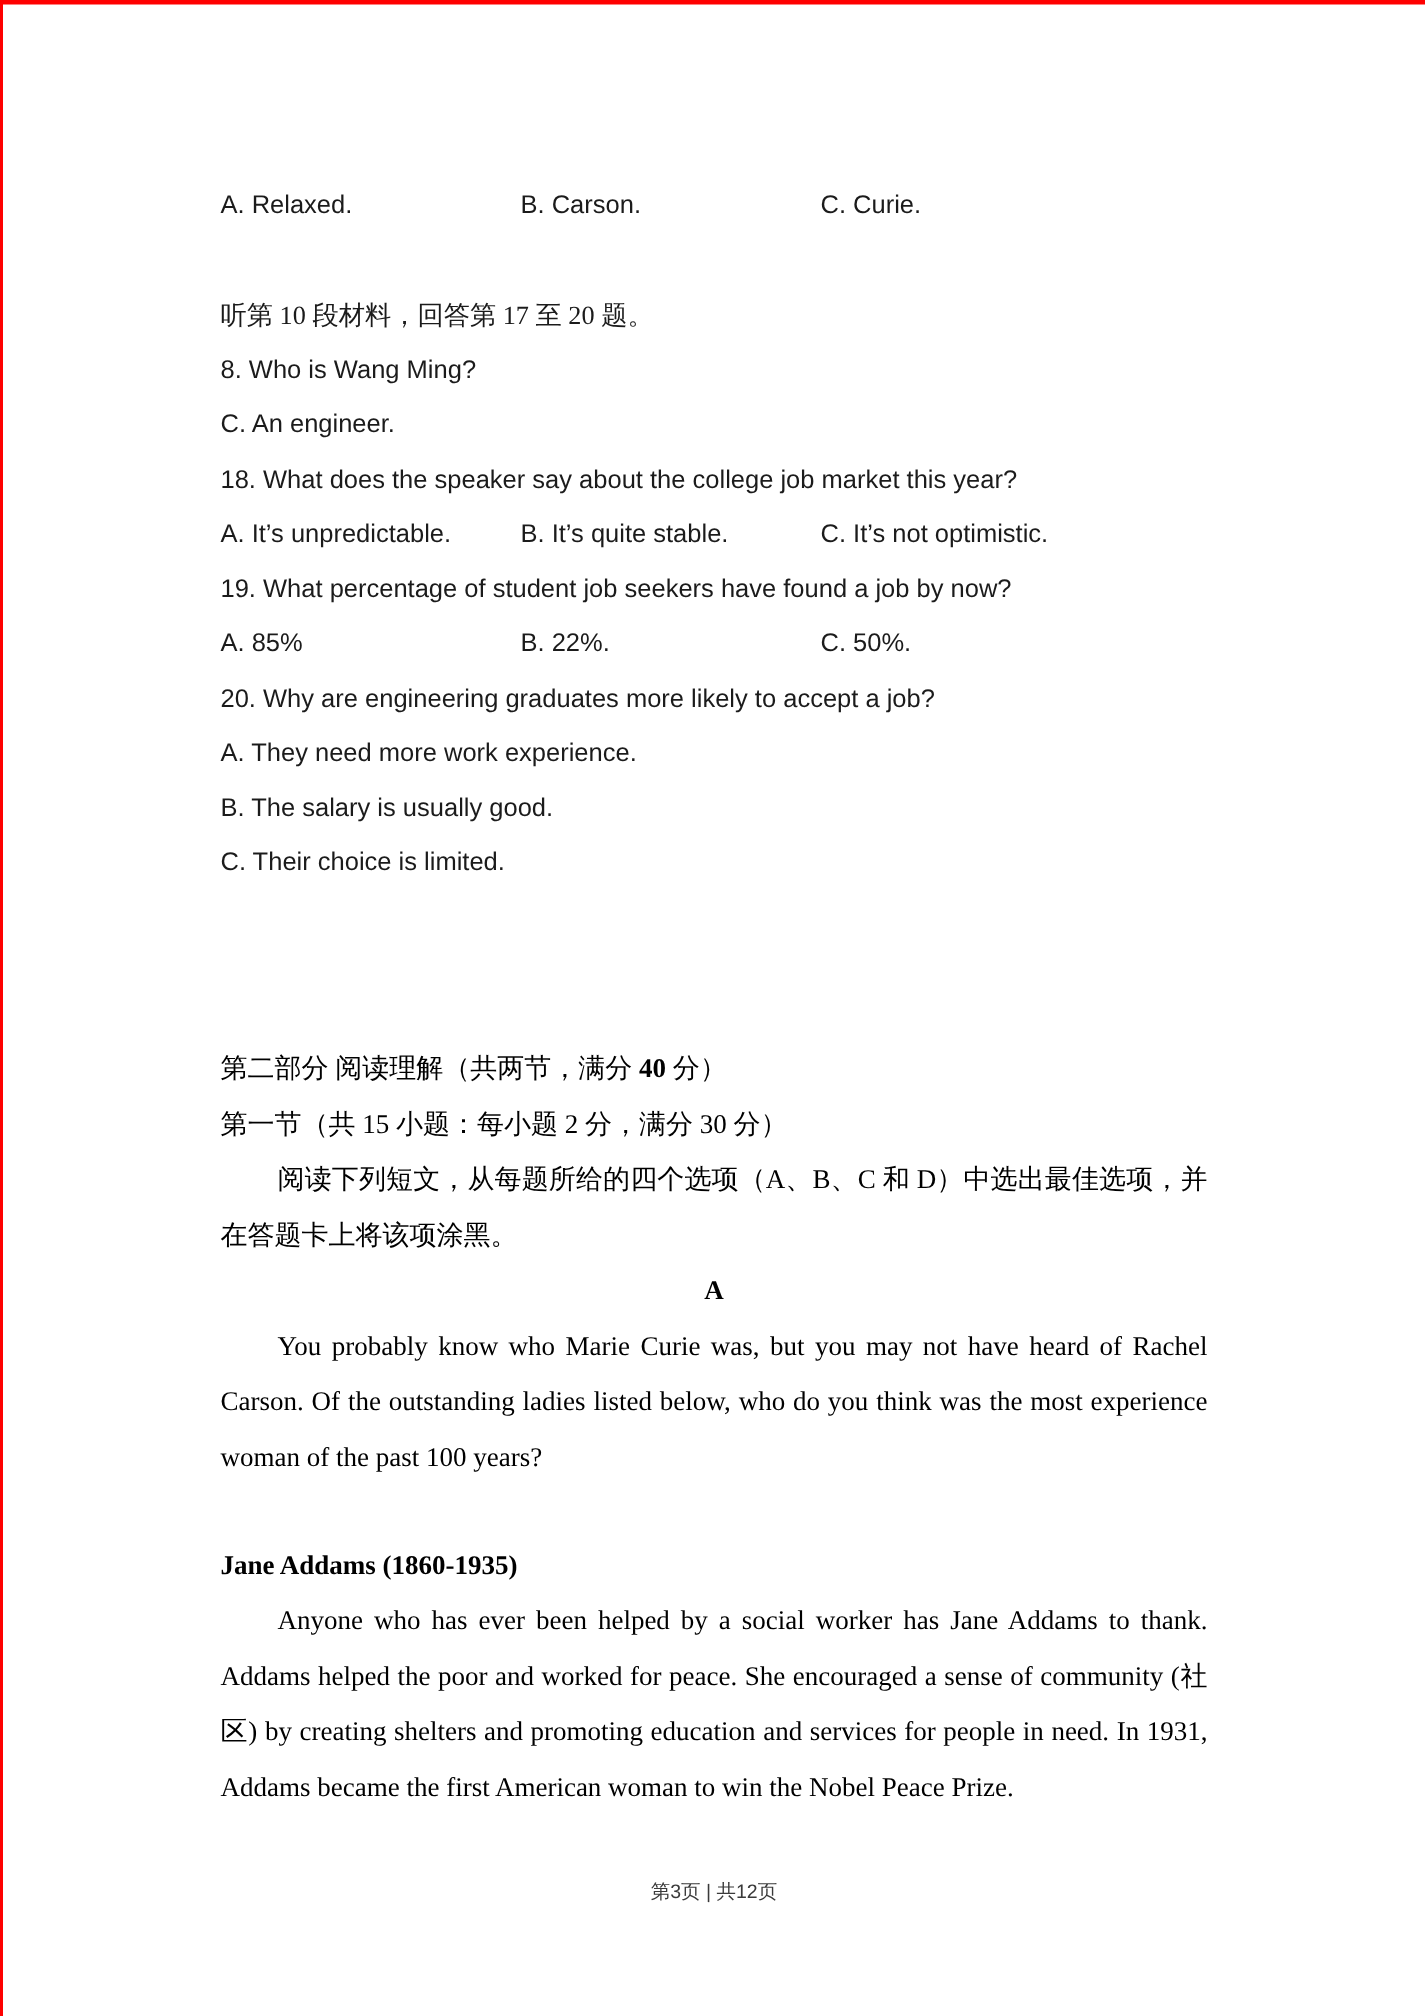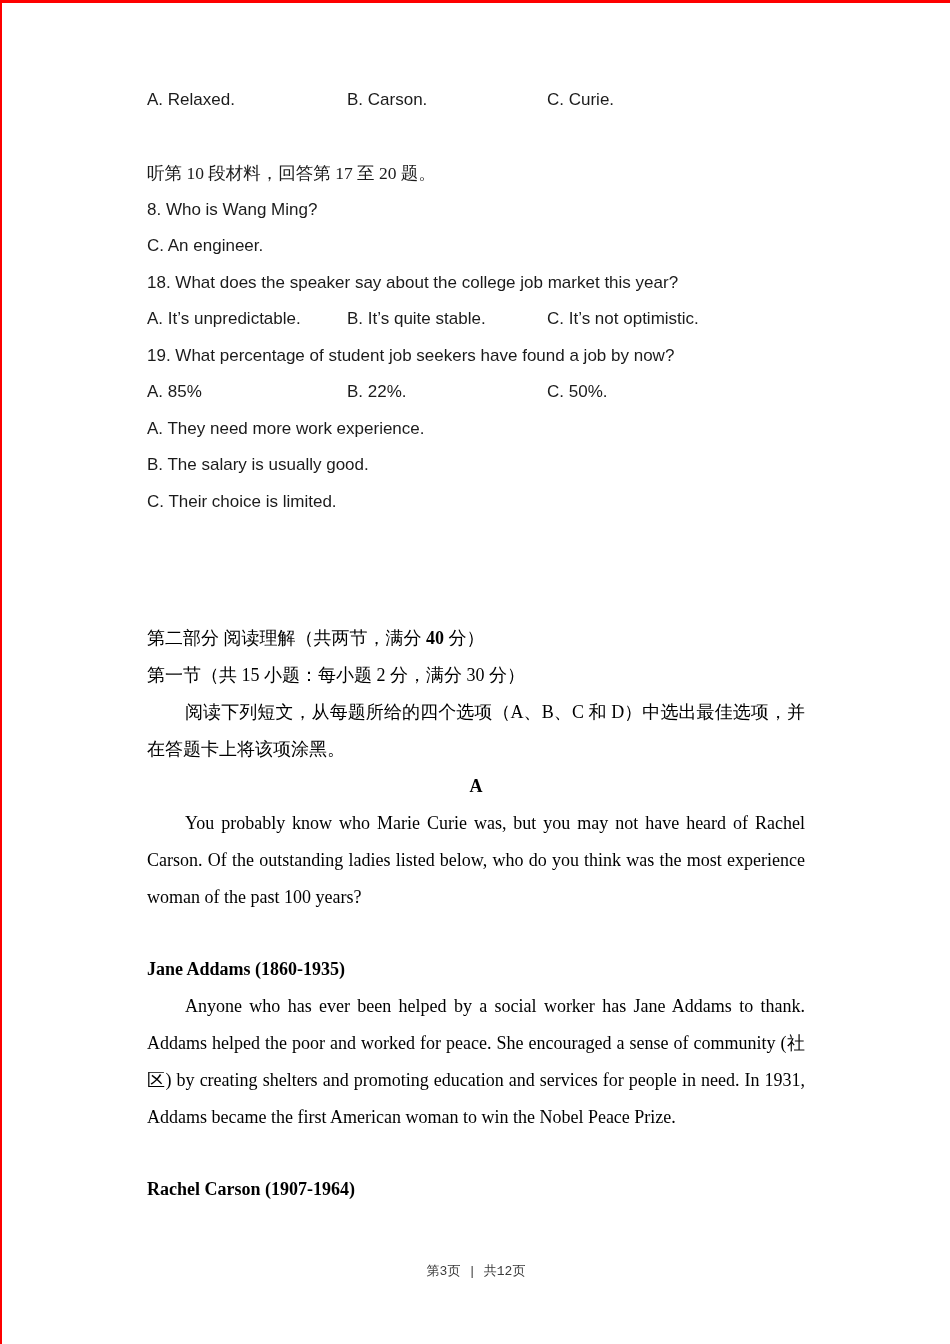--- a/index.html
+++ b/index.html
@@ -9,21 +9,21 @@
     font-family: "Liberation Sans", sans-serif;
     color: #1a1a1a;
   }
   .page {
     position: relative;
     width: 950px;
     height: 1344px;
     background: #ffffff;
     border-top: 3px solid #fe0000;
     border-left: 2px solid #fe0000;
-    padding: 79px 145px 0 145px;
+    padding: 116px 145px 0 145px;
     overflow: hidden;
   }
 
   
   .listening {
     font-family: "Liberation Sans", sans-serif;
     font-size: 17px;
     line-height: 36.5px;
     color: #1b1b1b;
   }
@@ -56,23 +56,23 @@
   .reading .head-bold { font-weight: bold; }
   .reading .center { text-align: center; }
   .reading .bold { font-weight: bold; }
   .spacer-line { height: 35px; }
 
   
   .footer {
     position: absolute;
     left: 0;
     right: 0;
-    bottom: 64px;
+    bottom: 74px;
     text-align: center;
-    font-family: Liberation Mono, monospace;
+    font-family: Liberation Sans, sans-serif;
     font-size: 13px;
     color: #3a3a3a;
   }
 </style>
 </head>
 <body>
 
 <div class="page">
 
   <div class="listening">
@@ -99,20 +99,21 @@
       <span>C. It’s not optimistic.</span>
     </div>
 
     <p>19. What percentage of student job seekers have found a job by now?</p>
     <div class="opts">
       <span>A. 85%</span>
       <span>B. 22%.</span>
       <span>C. 50%.</span>
     </div>
 
+    <p>20. Why are engineering graduates more likely to accept a job?</p>
     <p>A. They need more work experience.</p>
     <p>B. The salary is usually good.</p>
     <p>C. Their choice is limited.</p>
 
   </div>
 
   <div class="reading">
 
     <p><span>第二部分 阅读理解（共两节，满分 </span><span class="bold">40</span><span> 分）</span></p>
 
@@ -125,19 +126,18 @@
     <p class="para">You probably know who Marie Curie was, but you may not have heard of Rachel Carson. Of the outstanding ladies listed below, who do you think was the most experience woman of the past 100 years?</p>
 
     <div class="spacer-line"></div>
 
     <p class="head-bold">Jane Addams (1860-1935)</p>
 
     <p class="para">Anyone who has ever been helped by a social worker has Jane Addams to thank. Addams helped the poor and worked for peace. She encouraged a sense of community (社区) by creating shelters and promoting education and services for people in need. In 1931, Addams became the first American woman to win the Nobel Peace Prize.</p>
 
     <div class="spacer-line"></div>
 
-    <p class="head-bold">Rachel Carson (1907-1964)</p>
 
   </div>
 
   <div class="footer">第3页 | 共12页</div>
 
 </div>
 
 </body></html>

